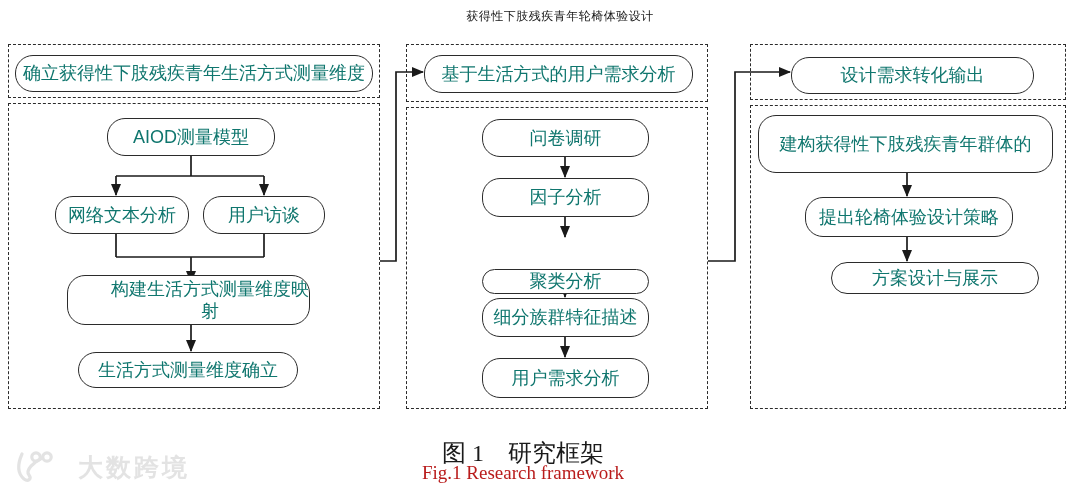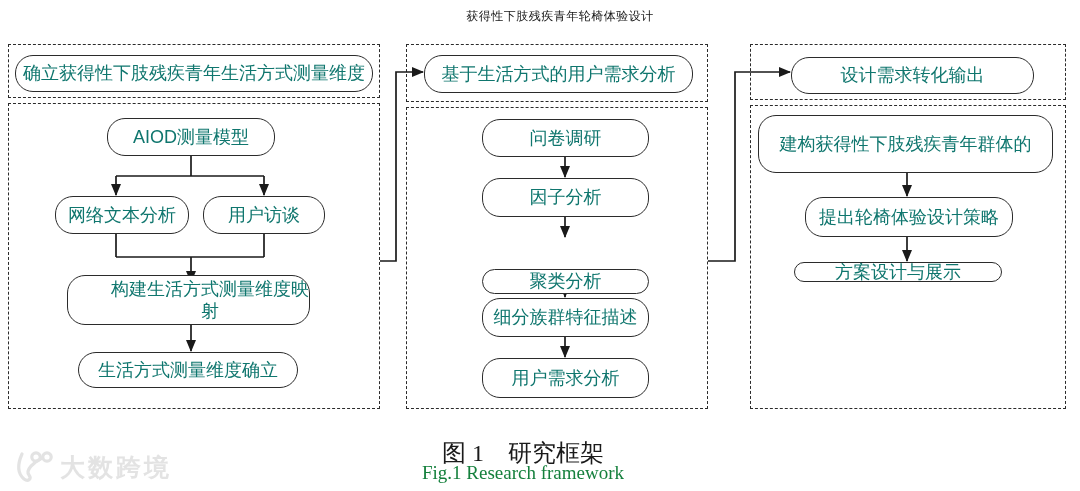--- a/index.html
+++ b/index.html
@@ -20,24 +20,24 @@
     text-align:center;font-size:18px;color:#0f766e;line-height:1.25;z-index:3;
   }
   .node.two-line{flex-direction:column;font-size:18px;line-height:1.45;}
   svg.wires{position:absolute;left:0;top:0;z-index:2;pointer-events:none;}
   .caption-zh{
     position:absolute;left:323px;top:437px;width:400px;text-align:center;
     font-family:"Liberation Serif","DejaVu Serif",serif;font-size:24px;color:#1a1a1a;
   }
   .caption-en{
     position:absolute;left:323px;top:462px;width:400px;text-align:center;
-    font-family:"Liberation Serif","DejaVu Serif",serif;font-size:19px;color:#15803d;
+    font-family:"Liberation Serif","DejaVu Serif",serif;font-size:19px;color:#b91c1c;
   }
   .watermark{
-    position:absolute;left:12px;top:449px;display:flex;align-items:center;gap:6px;
+    position:absolute;left:12px;top:449px;display:flex;align-items:center;gap:24px;
     color:#e3e3e3;z-index:1;user-select:none;
   }
   .watermark .wm-text{font-size:25px;font-weight:bold;letter-spacing:3px;}
 </style>
 </head>
 <body>
 
 <div class="stage">
 
   <div class="title">获得性下肢残疾青年轮椅体验设计</div>
@@ -96,21 +96,21 @@
   <div class="node" style="left:482px;top:358px;width:167px;height:40px;">用户需求分析</div>
 
   <div class="dashed" style="left:750px;top:44px;width:316px;height:56px;"></div>
   <div class="node" style="left:791px;top:57px;width:243px;height:37px;">设计需求转化输出</div>
 
   <div class="dashed" style="left:750px;top:105px;width:316px;height:304px;"></div>
   <div class="node two-line" style="left:758px;top:115px;width:295px;height:58px;">
     <div>建构获得性下肢残疾青年群体的</div>
   </div>
   <div class="node" style="left:805px;top:197px;width:208px;height:40px;">提出轮椅体验设计策略</div>
-  <div class="node" style="left:794px;top:262px;width:208px;height:20px;">方案设计与展示</div>
+  <div class="node" style="left:831px;top:262px;width:208px;height:32px;">方案设计与展示</div>
 
   <div class="caption-zh">图 1　研究框架</div>
   <div class="caption-en">Fig.1 Research framework</div>
 
   <div class="watermark">
     <svg width="42" height="36" viewBox="0 0 42 36">
       <g stroke="#e3e3e3" stroke-width="3.2" fill="none" stroke-linecap="round">
         <path d="M10 5 C6 14 5 24 12 30 C16 33 20 30 17 26 C13 21 22 13 30 9"></path>
         <circle cx="24" cy="8" r="4.2"></circle>
         <circle cx="35" cy="8" r="4.2"></circle>

